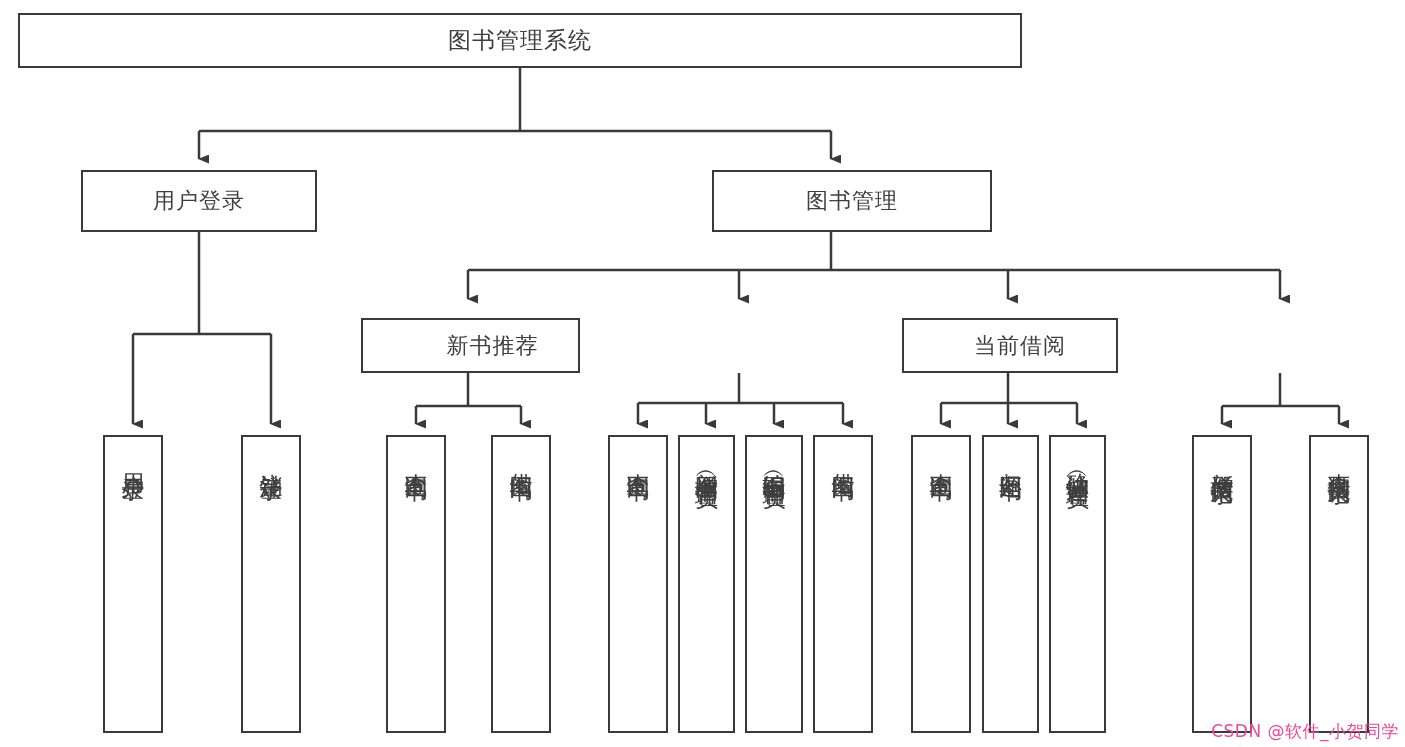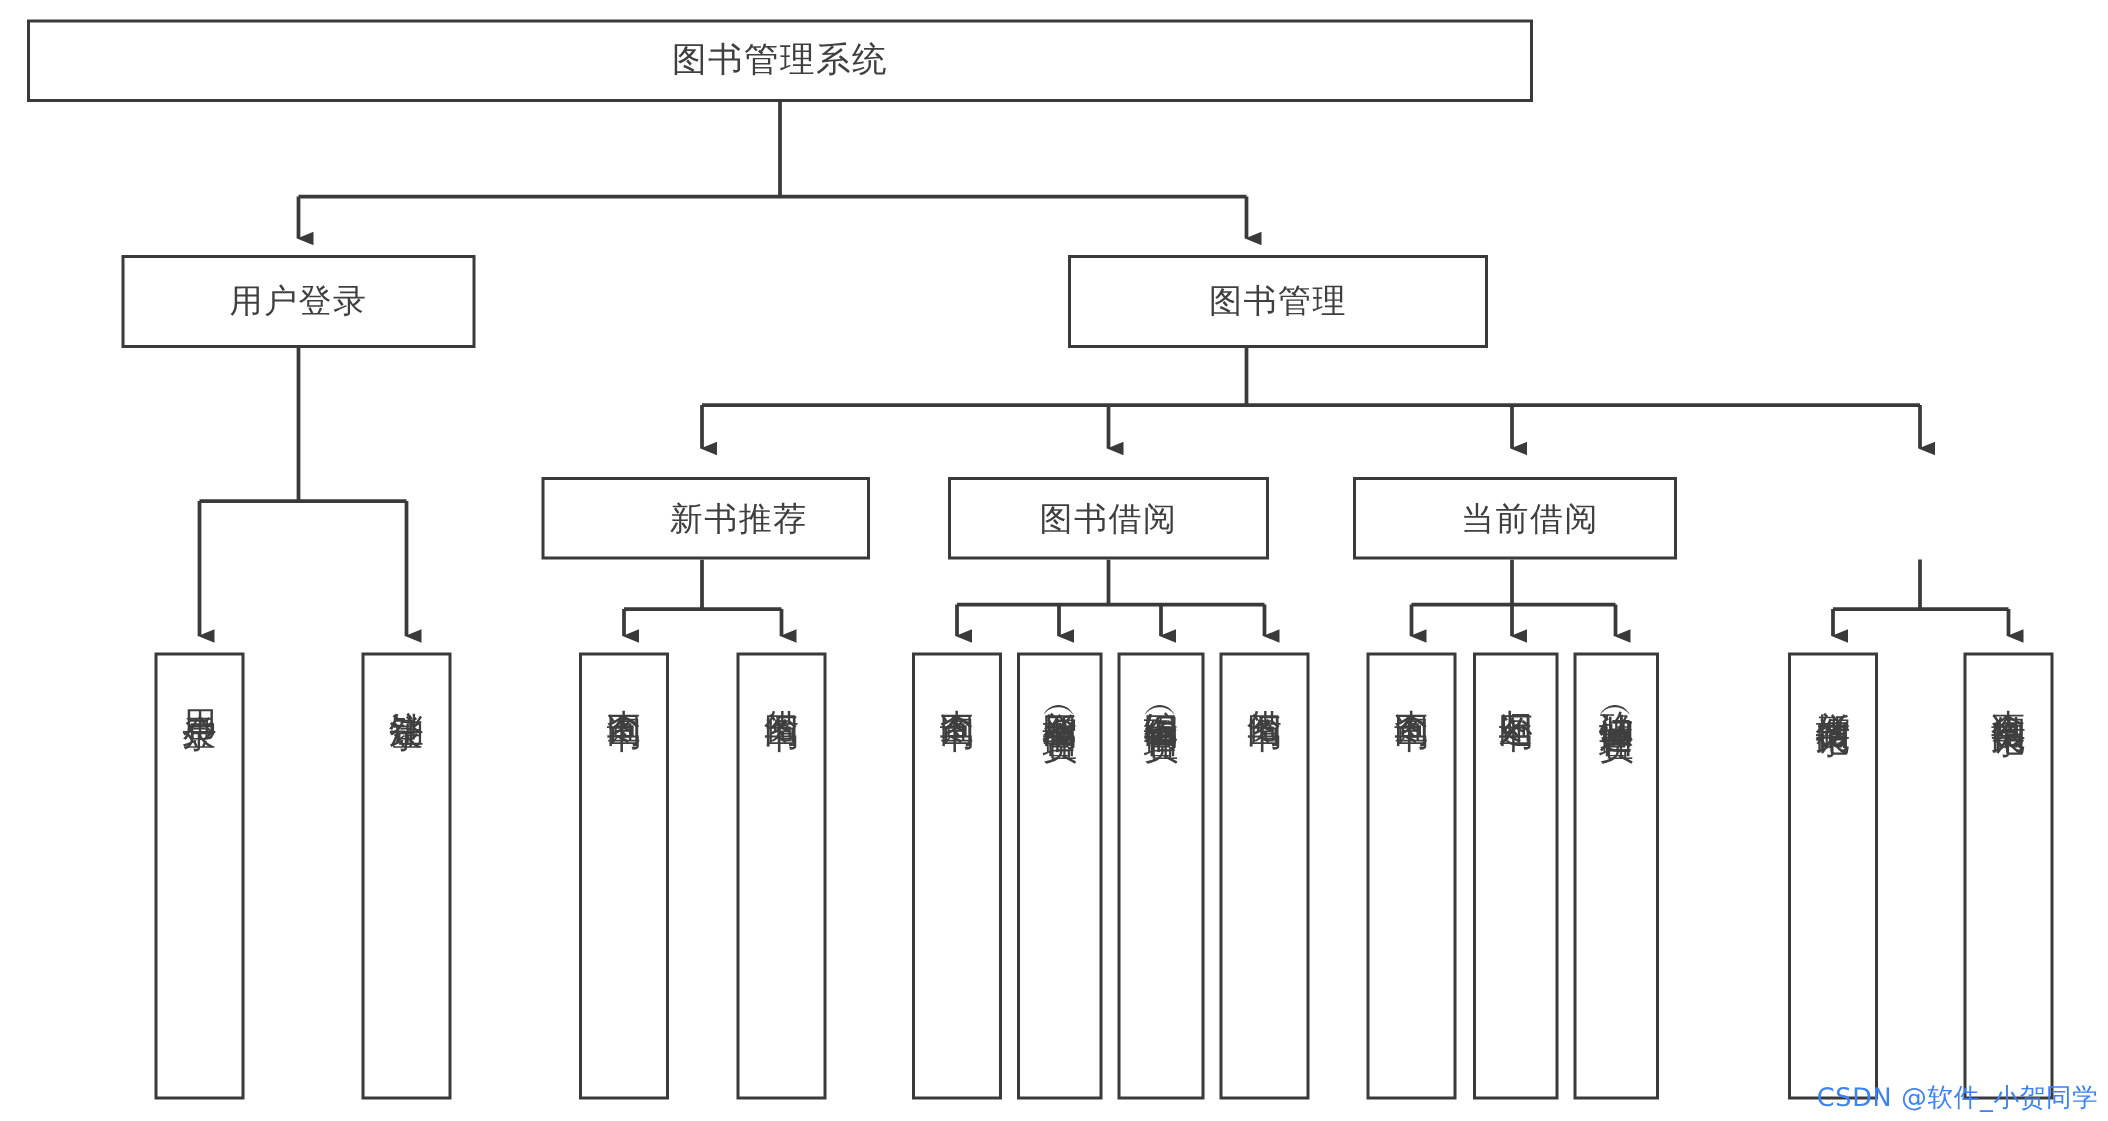--- a/index.html
+++ b/index.html
@@ -28,21 +28,20 @@
   .node {
     position: absolute;
     box-sizing: border-box;
     border: 2.5px solid #3a3a3a;
     background: #ffffff;
     color: #3f3f3f;
     display: flex;
     align-items: center;
     justify-content: center;
     z-index: 2;
-    font-family: Liberation Serif, serif;
   }
   .node-label {
     font-size: 22px;
     line-height: 1.15;
     letter-spacing: 1px;
     color: #3f3f3f;
     white-space: nowrap;
   }
   .node.root .node-label { font-size: 23px; }
   .node.leaf {
@@ -57,21 +56,21 @@
     line-height: 1.18;
     letter-spacing: 2px;
     white-space: normal;
     max-height: 270px;
   }
   .watermark {
     position: absolute;
     right: 6px;
     bottom: 4px;
     font-size: 17px;
-    color: #3b82f6;
+    color: #ec4899;
     letter-spacing: 0.5px;
     z-index: 5;
     white-space: nowrap;
   }
 </style>
 </head>
 <body>
 
 <div id="canvas">
 
@@ -134,23 +133,20 @@
   <div class="node" style="left:81px; top:170px; width:236px; height:62px;">
     <span class="node-label">用户登录</span>
   </div>
   <div class="node" style="left:712px; top:170px; width:280px; height:62px;">
     <span class="node-label">图书管理</span>
   </div>
 
   <div class="node" style="left:361px; top:318px; width:219px; height:55px;padding-left:44px;">
     <span class="node-label">新书推荐</span>
   </div>
-  <div class="node" style="left:632px; top:318px; width:214px; height:55px;">
-    <span class="node-label">图书借阅</span>
-  </div>
   <div class="node" style="left:902px; top:318px; width:216px; height:55px;padding-left:20px;">
     <span class="node-label">当前借阅</span>
   </div>
 
   <div class="node leaf" style="left:103px; top:435px; width:60px; height:298px;">
     <span class="node-label">用户登录</span>
   </div>
   <div class="node leaf" style="left:241px; top:435px; width:60px; height:298px;">
     <span class="node-label">注销登录</span>
   </div>

